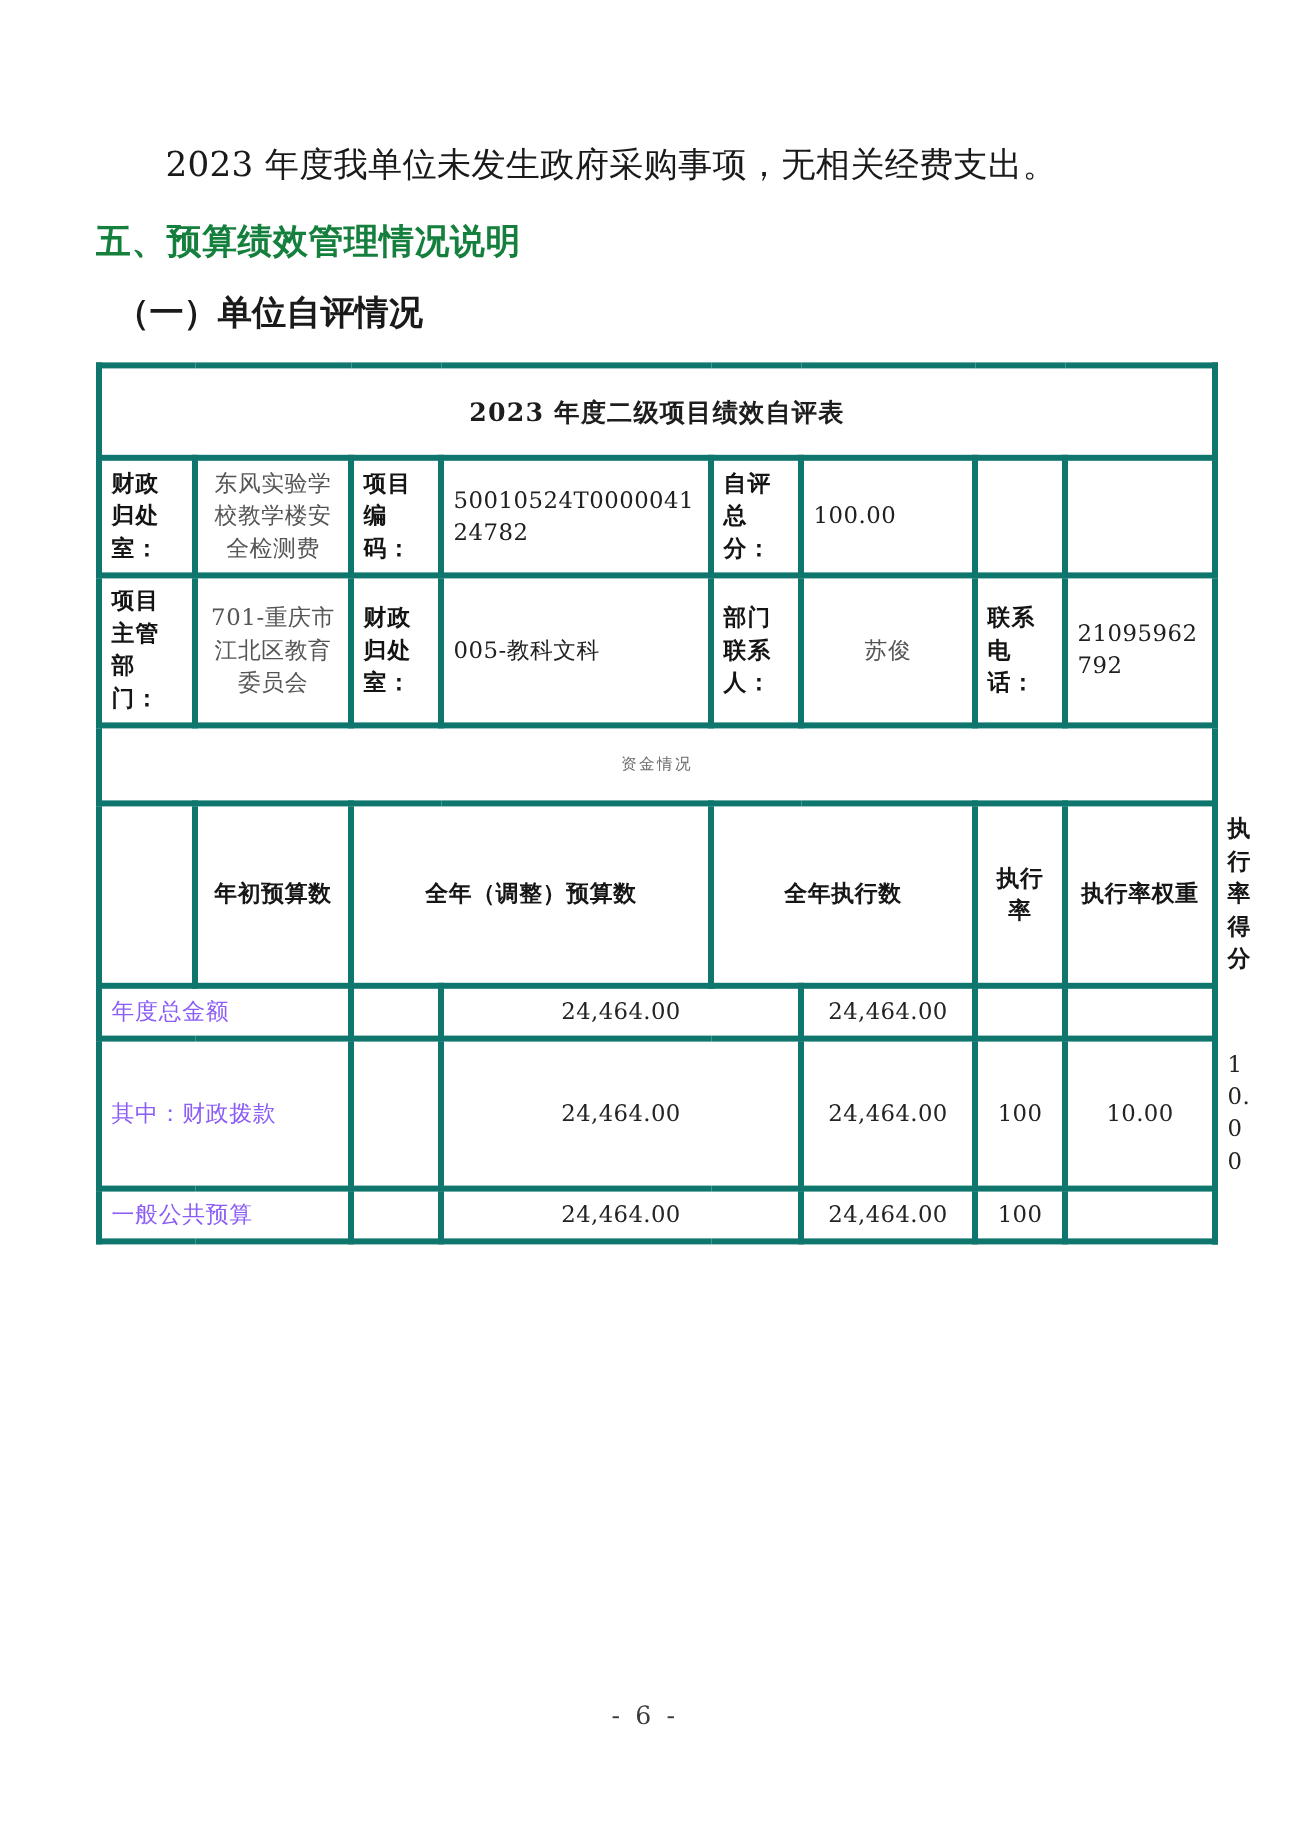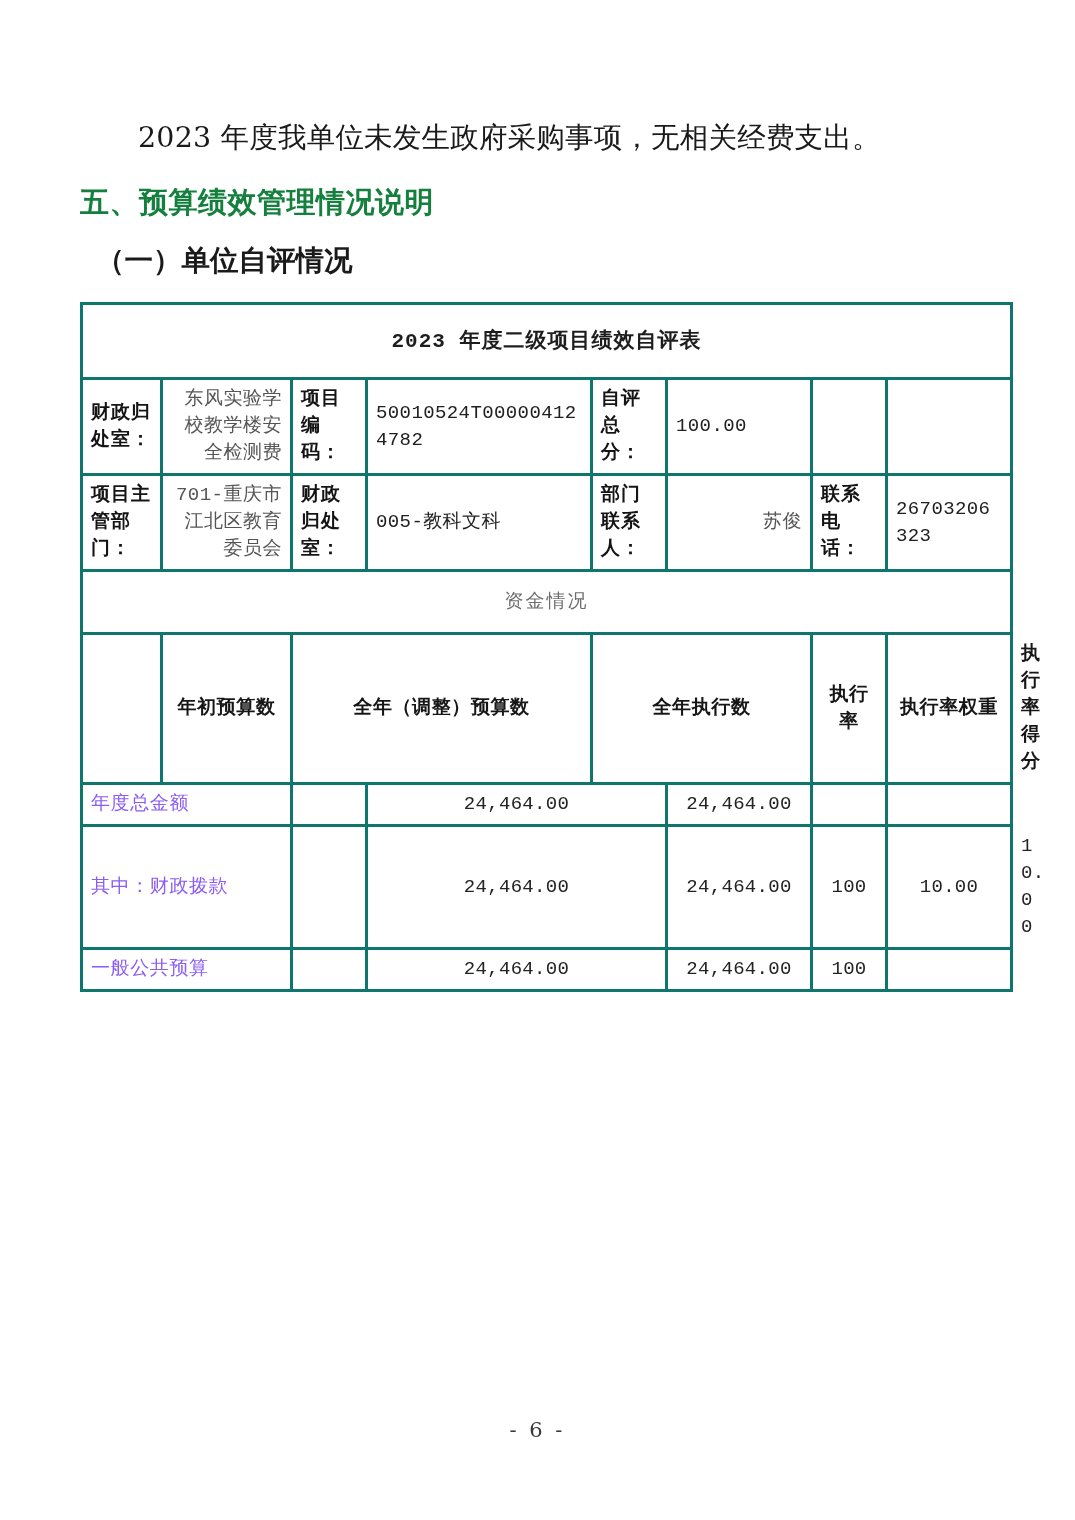--- a/index.html
+++ b/index.html
@@ -67,55 +67,54 @@
     margin-top: 16px;
   }
   table.eval {
     border-collapse: collapse;
     width: 930px;
     table-layout: fixed;
     font-size: 19px;
     color: #2b2b2b;
   }
   table.eval td {
-    border: 3px solid #0f766e;
+    border: 5px solid #0f766e;
     padding: 6px 8px;
     vertical-align: middle;
     line-height: 27px;
     word-break: break-all;
-    font-family: Liberation Mono, monospace;
   }
   .tbl-title {
     text-align: center;
     font-size: 21px;
     font-weight: bold;
     height: 60px;
     letter-spacing: 1px;
     color: #1d1d1d;
   }
   .lbl {
     font-weight: bold;
     text-align: left;
     color: #141414;
     letter-spacing: 1px;
   }
   .val {
-    text-align: right;
+    text-align: center;
     color: #555555;
     letter-spacing: 0.5px;
   }
   .val-dark {
     text-align: left;
     color: #202020;
     letter-spacing: 0.4px;
   }
   .band {
     text-align: center;
     color: #6d6d6d;
-    font-size: 19px;
+    font-size: 13px;
     height: 48px;
     letter-spacing: 2px;
   }
   .colhead {
     text-align: center;
     font-weight: bold;
     color: #161616;
     letter-spacing: 0.6px;
     height: 64px;
   }
@@ -186,21 +185,21 @@
         </tr>
 
         <tr>
           <td class="lbl">项目主管部门：</td>
           <td class="val">701-重庆市江北区教育委员会</td>
           <td class="lbl">财政归处室：</td>
           <td class="val-dark">005-教科文科</td>
           <td class="lbl">部门联系人：</td>
           <td class="val">苏俊</td>
           <td class="lbl">联系电话：</td>
-          <td class="val-dark">26703206323</td>
+          <td class="val-dark">21095962792</td>
         </tr>
 
         <tr>
           <td class="band" colspan="8">资金情况</td>
         </tr>
 
         <tr>
           <td class="colhead"></td>
           <td class="colhead">年初预算数</td>
           <td class="colhead" colspan="2">全年（调整）预算数</td>

